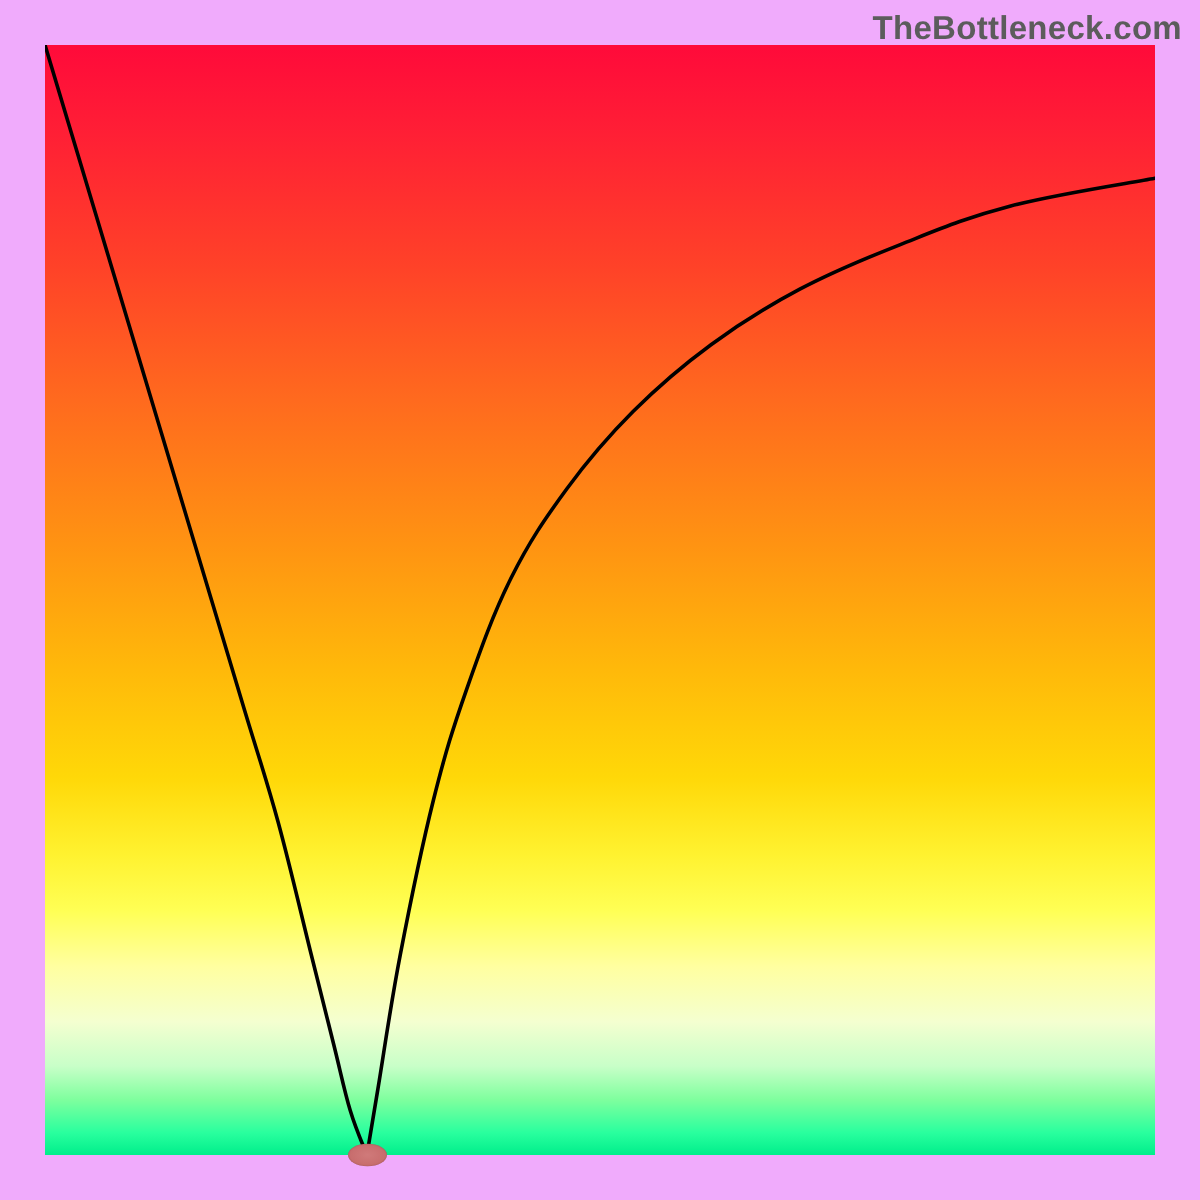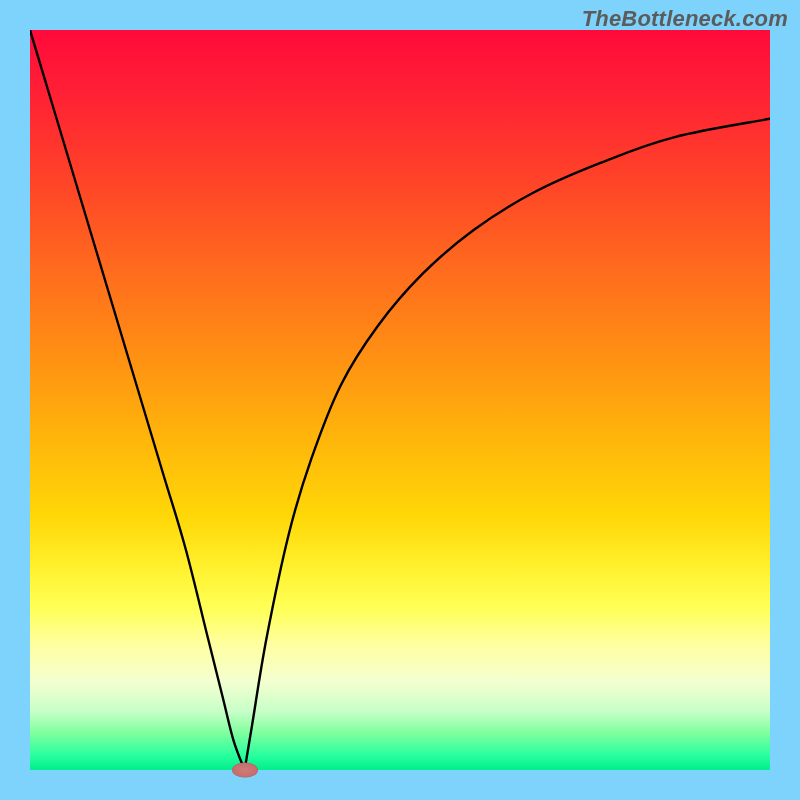--- a/index.html
+++ b/index.html
@@ -8,22 +8,21 @@
     width: 800px;
     height: 800px;
     overflow: hidden;
     background: #000;
     font-family: Arial, Helvetica, sans-serif;
   }
   .frame {
     position: relative;
     width: 800px;
     height: 800px;
-    background: #7dd3fc;
-    font-style: italic;
+    background: #f0abfc;
   }
   .plot-area {
     position: absolute;
     left: 30px;
     top: 30px;
     width: 740px;
     height: 740px;
     background: linear-gradient(to bottom,
       #ff0a3a 0%,
       #ff1f35 8%,

